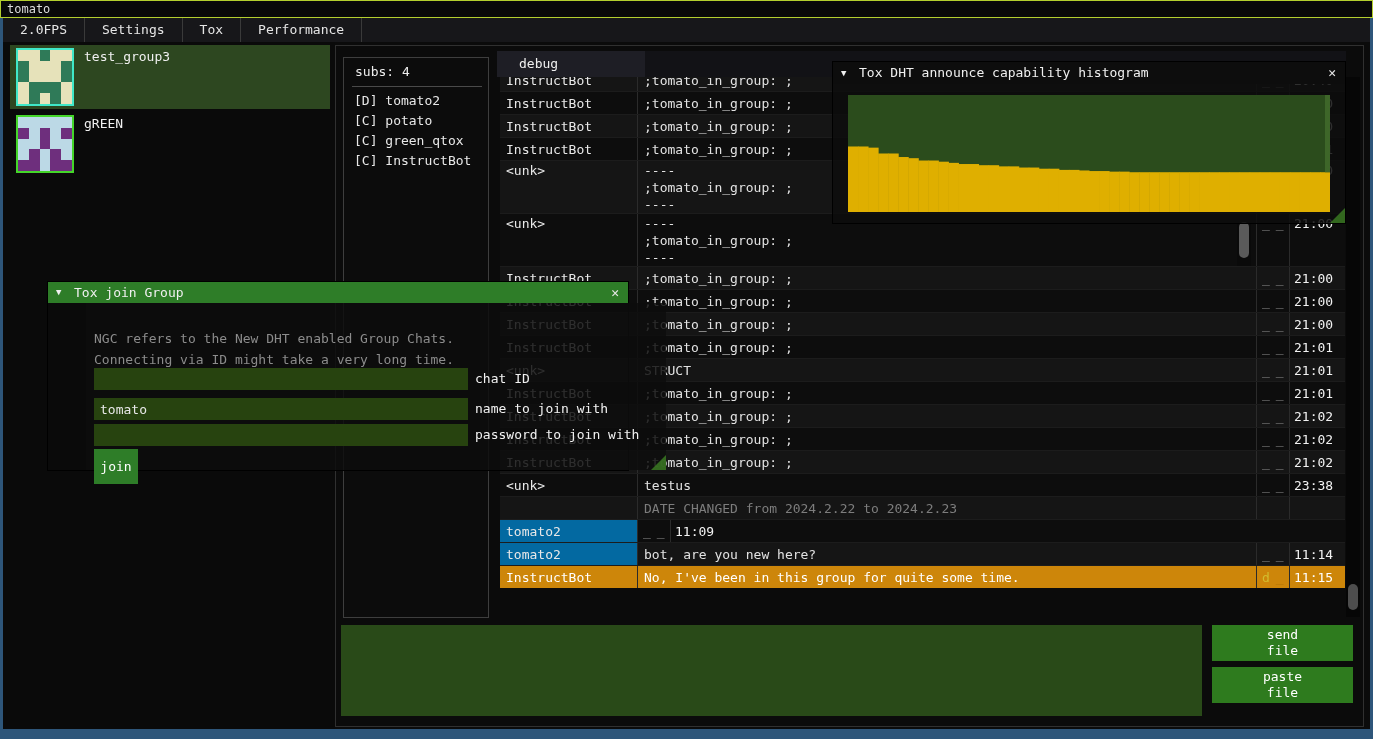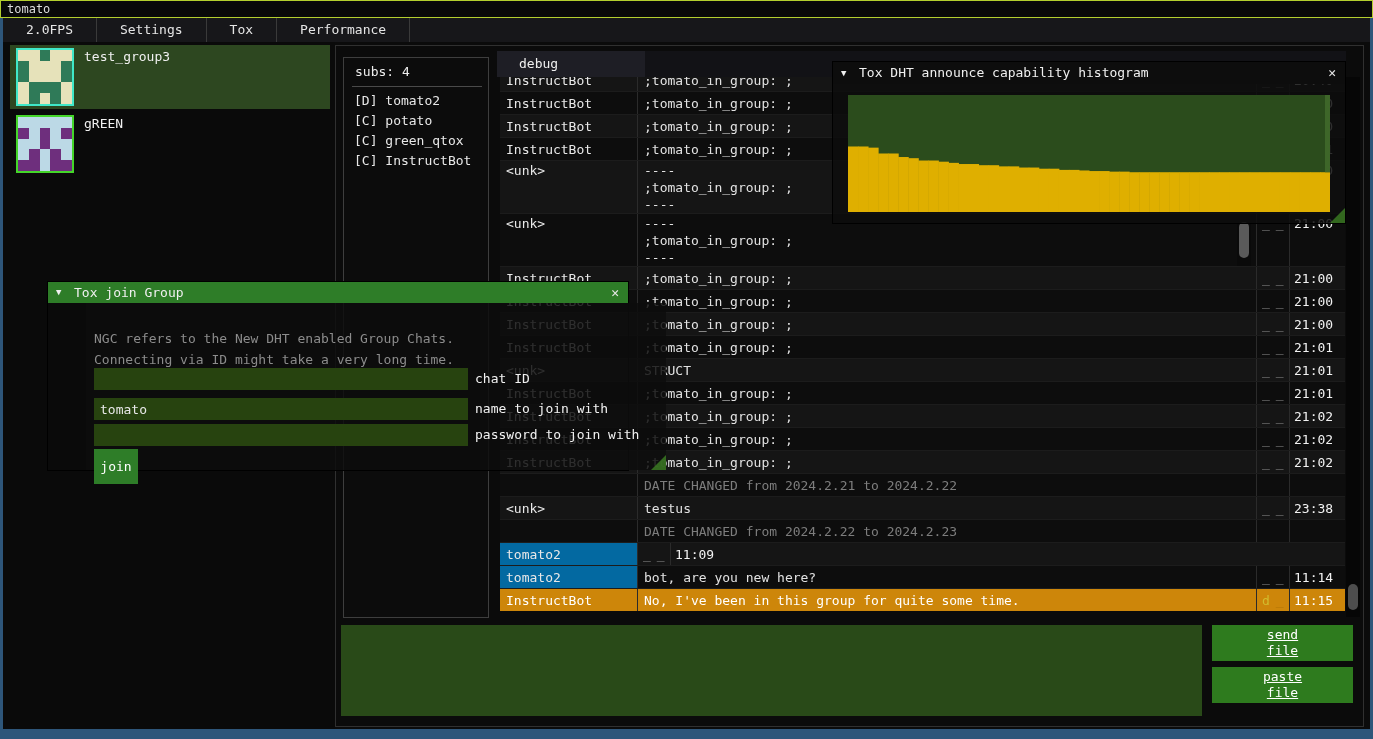--- a/index.html
+++ b/index.html
@@ -9,21 +9,21 @@
 
   
   .titlebar { position:absolute; left:0; top:0; width:1373px; height:18px; background:#090909;
     border:1px solid #b4cf2e; font-size:12px; line-height:16px; padding-left:6px; color:#dcdcdc; }
   .frame-edge { position:absolute; background:#2e567a; }
   .frame-left  { left:0; top:18px; width:3px;  height:711px; }
   .frame-right { left:1370px; top:18px; width:3px; height:711px; }
   .frame-bottom{ left:0; top:729px; width:1373px; height:10px; }
 
   .menubar { position:absolute; left:3px; top:18px; width:1367px; height:24px; background:#17171a; display:flex; }
-  .menu-item { padding:0 23px; line-height:24px; color:#e5e5e5; border-right:1px solid #3a3a3a; }
+  .menu-item { padding:0 17px; line-height:24px; color:#e5e5e5; border-right:1px solid #3a3a3a; }
 
   
   .sidebar { position:absolute; left:3px; top:42px; width:332px; height:687px; background:#0a0a0a; }
   .group-row { position:absolute; left:7px; width:320px; height:64px; }
   .group-row.selected { background:#2d4720; }
   .group-avatar { position:absolute; left:6px; top:3px; width:58px; height:58px; border:2px solid #888;
     display:grid; grid-template-columns:repeat(5,1fr); grid-template-rows:repeat(5,1fr); }
   .group-label { position:absolute; left:74px; top:4px; color:#f0f0f0; }
 
   
@@ -64,21 +64,21 @@
   
   .chat-scrollbar { position:absolute; left:1346px; top:77px; width:14px; height:540px; background:#060606; }
   .chat-scrollbar .thumb { position:absolute; left:2px; top:507px; width:10px; height:26px; background:#4d4d4d; border-radius:5px; }
   .mini-scrollbar { position:absolute; left:1237px; top:216px; width:14px; height:50px; background:#0a0a0a; z-index:2; }
   .mini-scrollbar .thumb { position:absolute; left:2px; top:6px; width:10px; height:36px; background:#5a5a5a; border-radius:5px; }
 
   
   .chat-input { position:absolute; left:341px; top:625px; width:861px; height:91px; background:#294a18;
     border:none; outline:none; resize:none; color:#eaeaea; font-family:inherit; font-size:13px; padding:4px 6px; }
   .file-btn { position:absolute; left:1212px; width:141px; height:36px; background:#2e7b1e; border:none;
-    color:#fff; font-family:inherit; font-size:13px; line-height:16px; white-space:pre-line; text-align:center; cursor:pointer;text-decoration:underline; }
+    color:#fff; font-family:inherit; font-size:13px; line-height:16px; white-space:pre-line; text-align:center; cursor:pointer; }
   .file-btn.send { top:625px; } .file-btn.paste { top:667px; }
 
   
   .float-win { position:absolute; box-shadow:0 0 0 1px #000; }
   .win-title { position:absolute; left:0; top:0; width:100%; height:21px; line-height:21px; color:#f0f0f0; }
   .win-collapse { position:absolute; left:8px; top:0; font-size:9px; }
   .win-name { position:absolute; left:26px; top:0; white-space:nowrap; }
   .win-close { position:absolute; right:9px; top:0; font-size:13px; color:#e8e8e8; cursor:pointer; }
   .win-body { position:absolute; left:0; width:100%; background:rgba(13,13,13,0.85); }
   .resize-grip { position:absolute; right:0; bottom:0; width:0; height:0;
@@ -286,26 +286,20 @@
           <div class="cell c-name">InstructBot</div>
           <div class="cell c-msg">;tomato_in_group: ;</div>
           <div class="cell c-flags"><span class="flag">_</span><span class="flag">_</span></div>
           <div class="cell c-time">21:02</div>
         </div>
         <div class="crow normal">
           <div class="cell c-name">InstructBot</div>
           <div class="cell c-msg">;tomato_in_group: ;</div>
           <div class="cell c-flags"><span class="flag">_</span><span class="flag">_</span></div>
           <div class="cell c-time">21:02</div>
-        </div>
-        <div class="crow date">
-          <div class="cell c-name"></div>
-          <div class="cell c-msg">DATE CHANGED from 2024.2.21 to 2024.2.22</div>
-          <div class="cell c-flags"></div>
-          <div class="cell c-time"></div>
         </div>
         <div class="crow normal">
           <div class="cell c-name">&lt;unk&gt;</div>
           <div class="cell c-msg">testus</div>
           <div class="cell c-flags"><span class="flag">_</span><span class="flag">_</span></div>
           <div class="cell c-time">23:38</div>
         </div>
         <div class="crow date">
           <div class="cell c-name"></div>
           <div class="cell c-msg">DATE CHANGED from 2024.2.22 to 2024.2.23</div>

